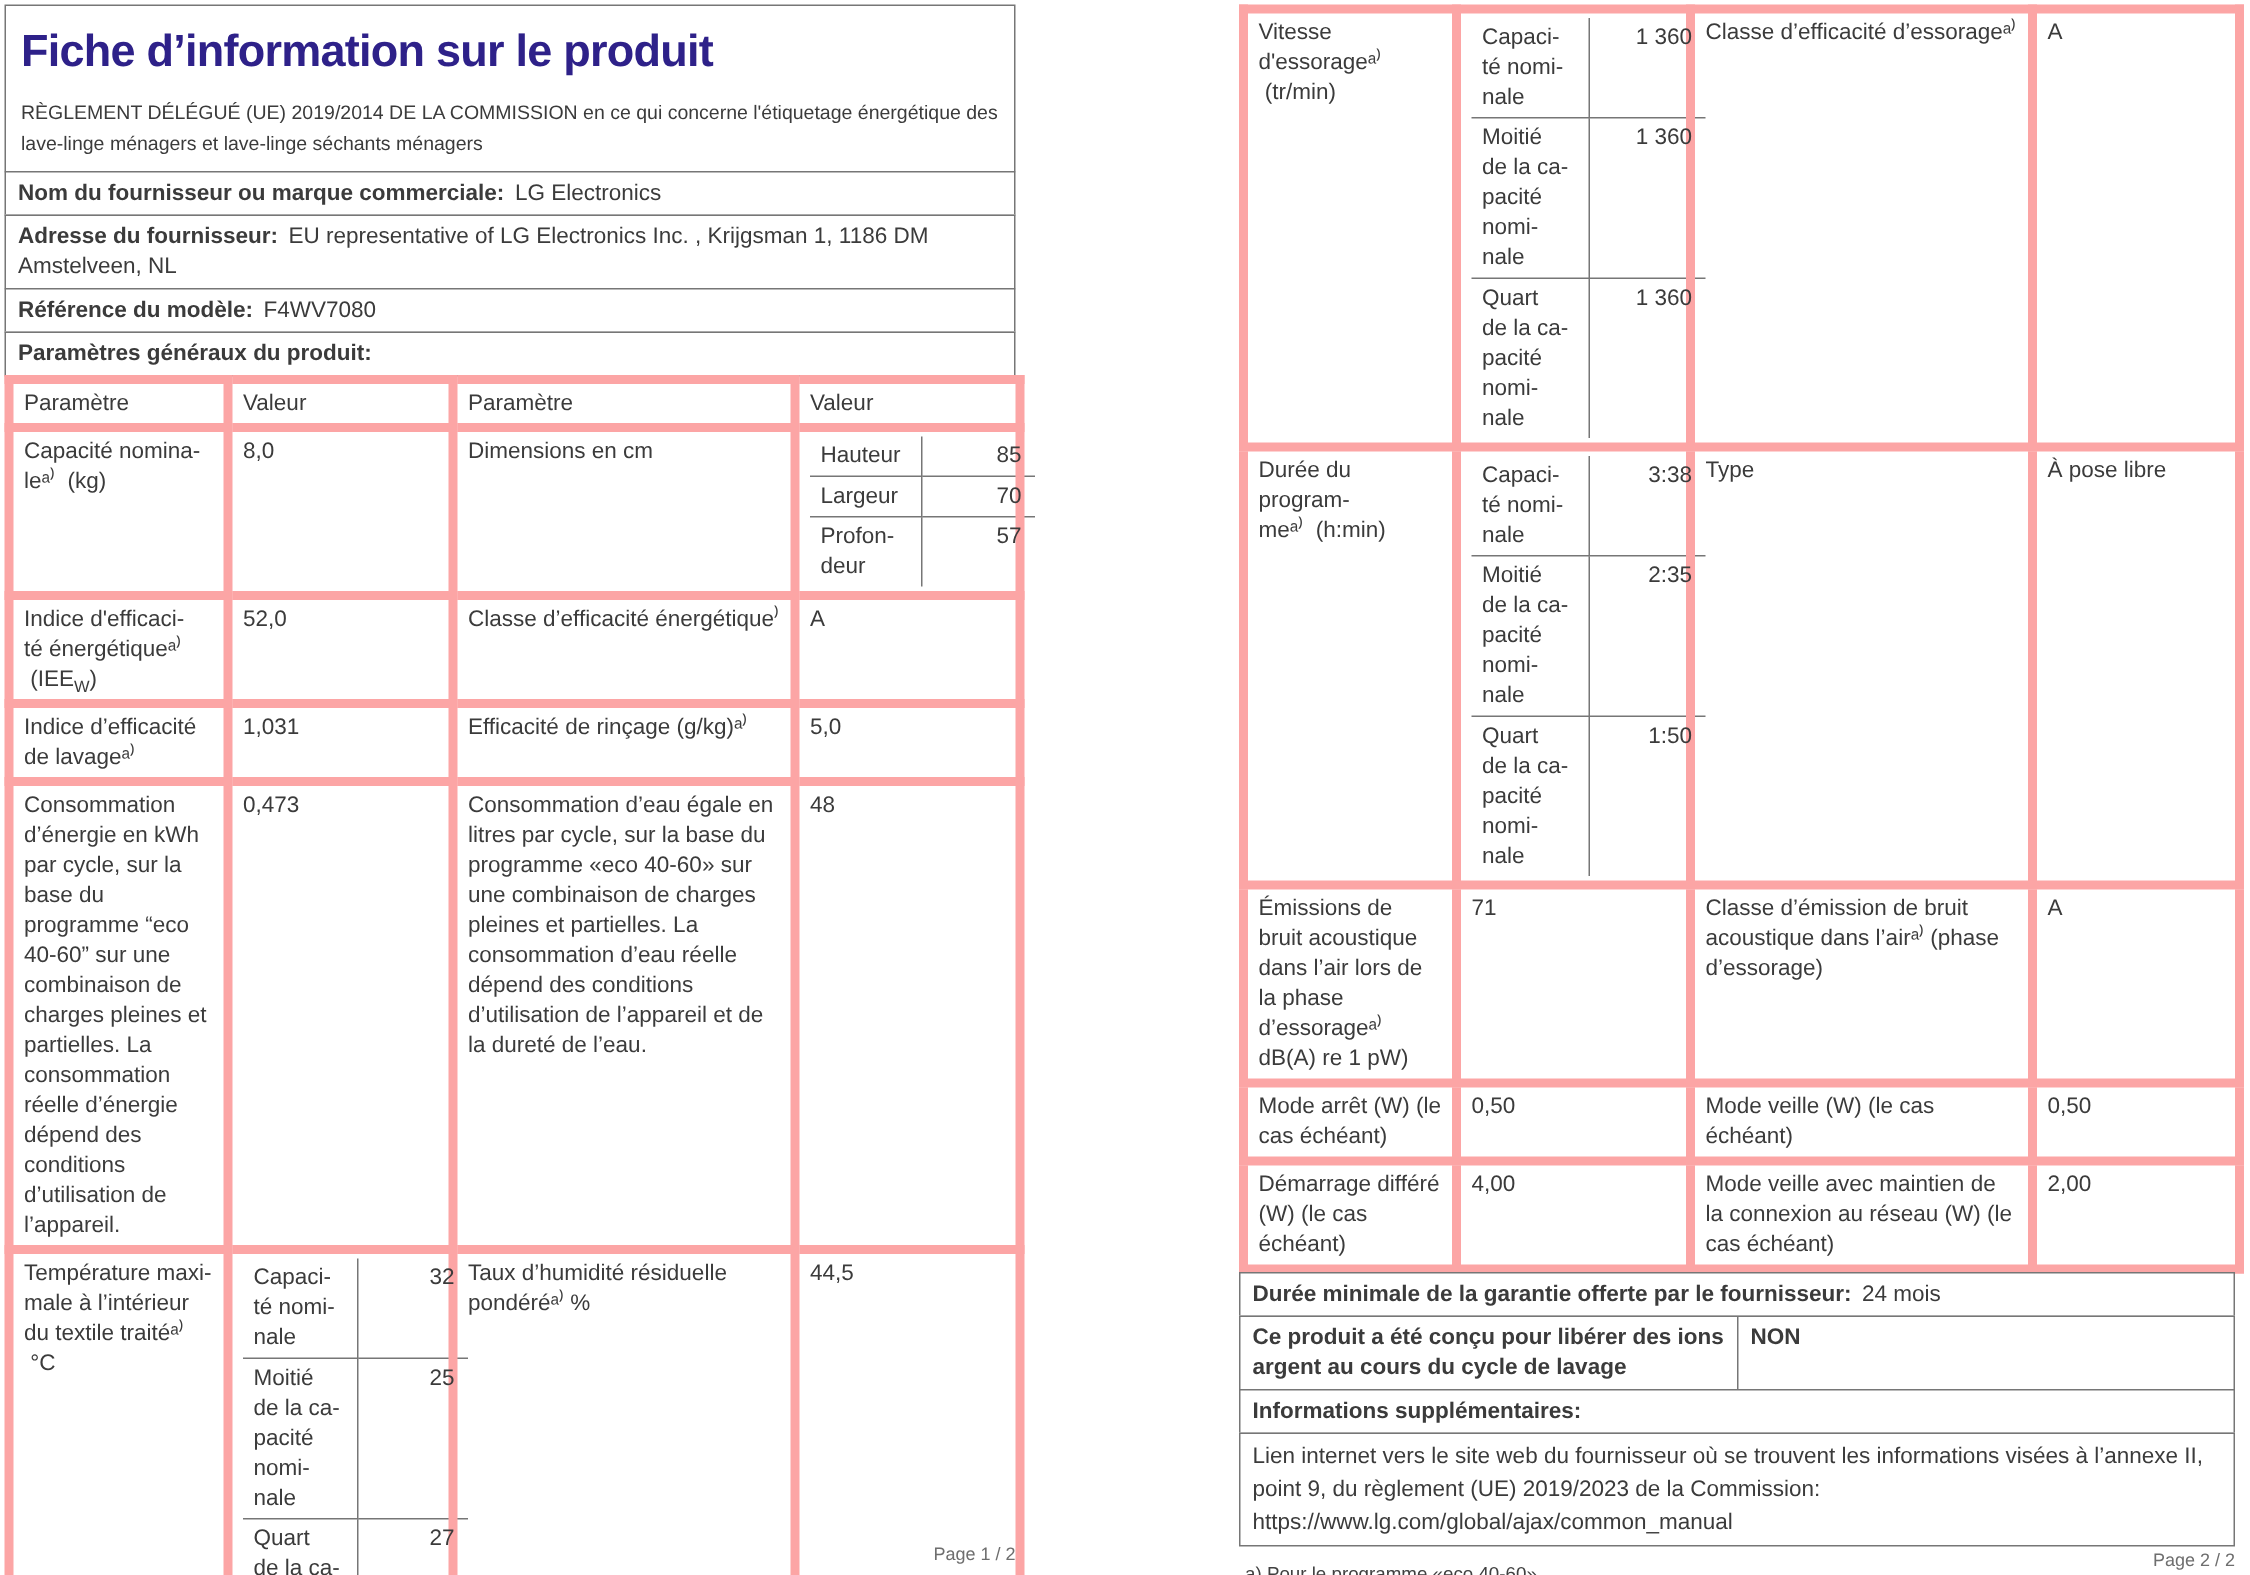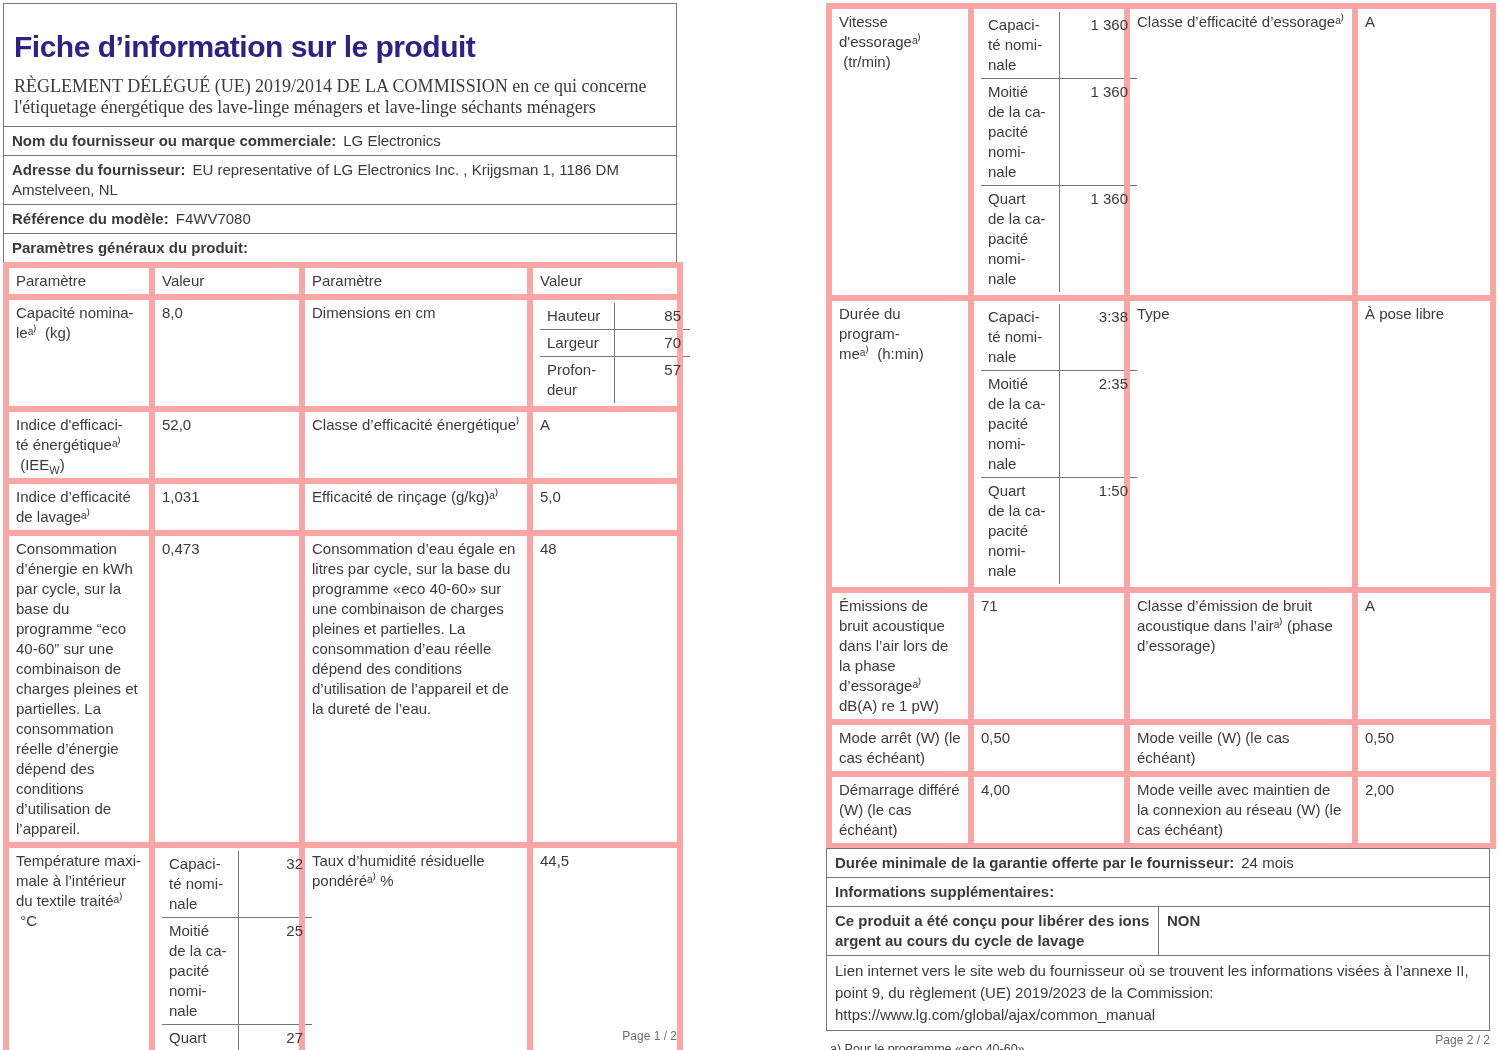--- a/index.html
+++ b/index.html
@@ -14,24 +14,24 @@
   #page1 { left:3px;  width:674px; }
   #page2 { left:826px; width:664px; }
 
   .box { border:1px solid #767676; padding:4px 8px; margin-top:-1px; background:#fff; }
   .box:first-child { margin-top:0; }
   .b { font-weight:bold; }
   .val { margin-left:7px; }
 
   .title-box { padding:6px 10px 8px 10px; }
   h1.doc-title {
-    margin:18px 0 10px 0; font-size:30px; line-height:38px;
+    margin:6px 0 10px 0; font-size:30px; line-height:38px;
     font-weight:bold; color:#2e2189; letter-spacing:-0.5px;
   }
-  .reg-text { font-size:18px; line-height:21px;font-family:Liberation Serif, serif; }
+  .reg-text { font-size:13px; line-height:21px; }
 
   table.sheet { border-collapse:collapse; table-layout:fixed; width:100%; margin-top:-1px; }
   table.sheet > tbody > tr > td {
     border:6px solid #fca5a5; vertical-align:top;
     padding:3px 7px; text-align:left;
   }
   td.hdr { padding:2px 7px; }
   td.just { text-align:justify; }
   td.num { text-align:right; padding-right:9px; }
   td.host { padding:0; }
@@ -310,29 +310,29 @@
         <td>Mode veille avec maintien de la connexion au réseau (W) (le cas échéant)</td>
         <td class="num">2,00</td>
       </tr>
     </tbody>
   </table>
 
   <div class="box">
     <span class="b">Durée minimale de la garantie offerte par le fournisseur:</span><span class="val">24 mois</span>
   </div>
 
-  <div class="box">
-    <span class="b">Informations supplémentaires:</span>
-  </div>
-
   <div class="box ions-row">
     <div class="ions-left">Ce produit a été conçu pour libérer des ions argent au cours du cycle de lavage</div>
     <div class="ions-right">NON</div>
   </div>
 
+  <div class="box">
+    <span class="b">Informations supplémentaires:</span>
+  </div>
+
   <div class="box weblink-box">
     <span>Lien internet vers le site web du fournisseur où se trouvent les informations visées à l’annexe II, point 9, du règlement (UE) 2019/2023 de la Commission:  https://www.lg.com/global/ajax/common_manual</span>
   </div>
 
   <div class="footnote">a) Pour le programme «eco 40-60».</div>
 </div>
 
 <div class="pagefoot" id="foot1">Page 1 / 2</div>
 <div class="pagefoot" id="foot2">Page 2 / 2</div>
 

